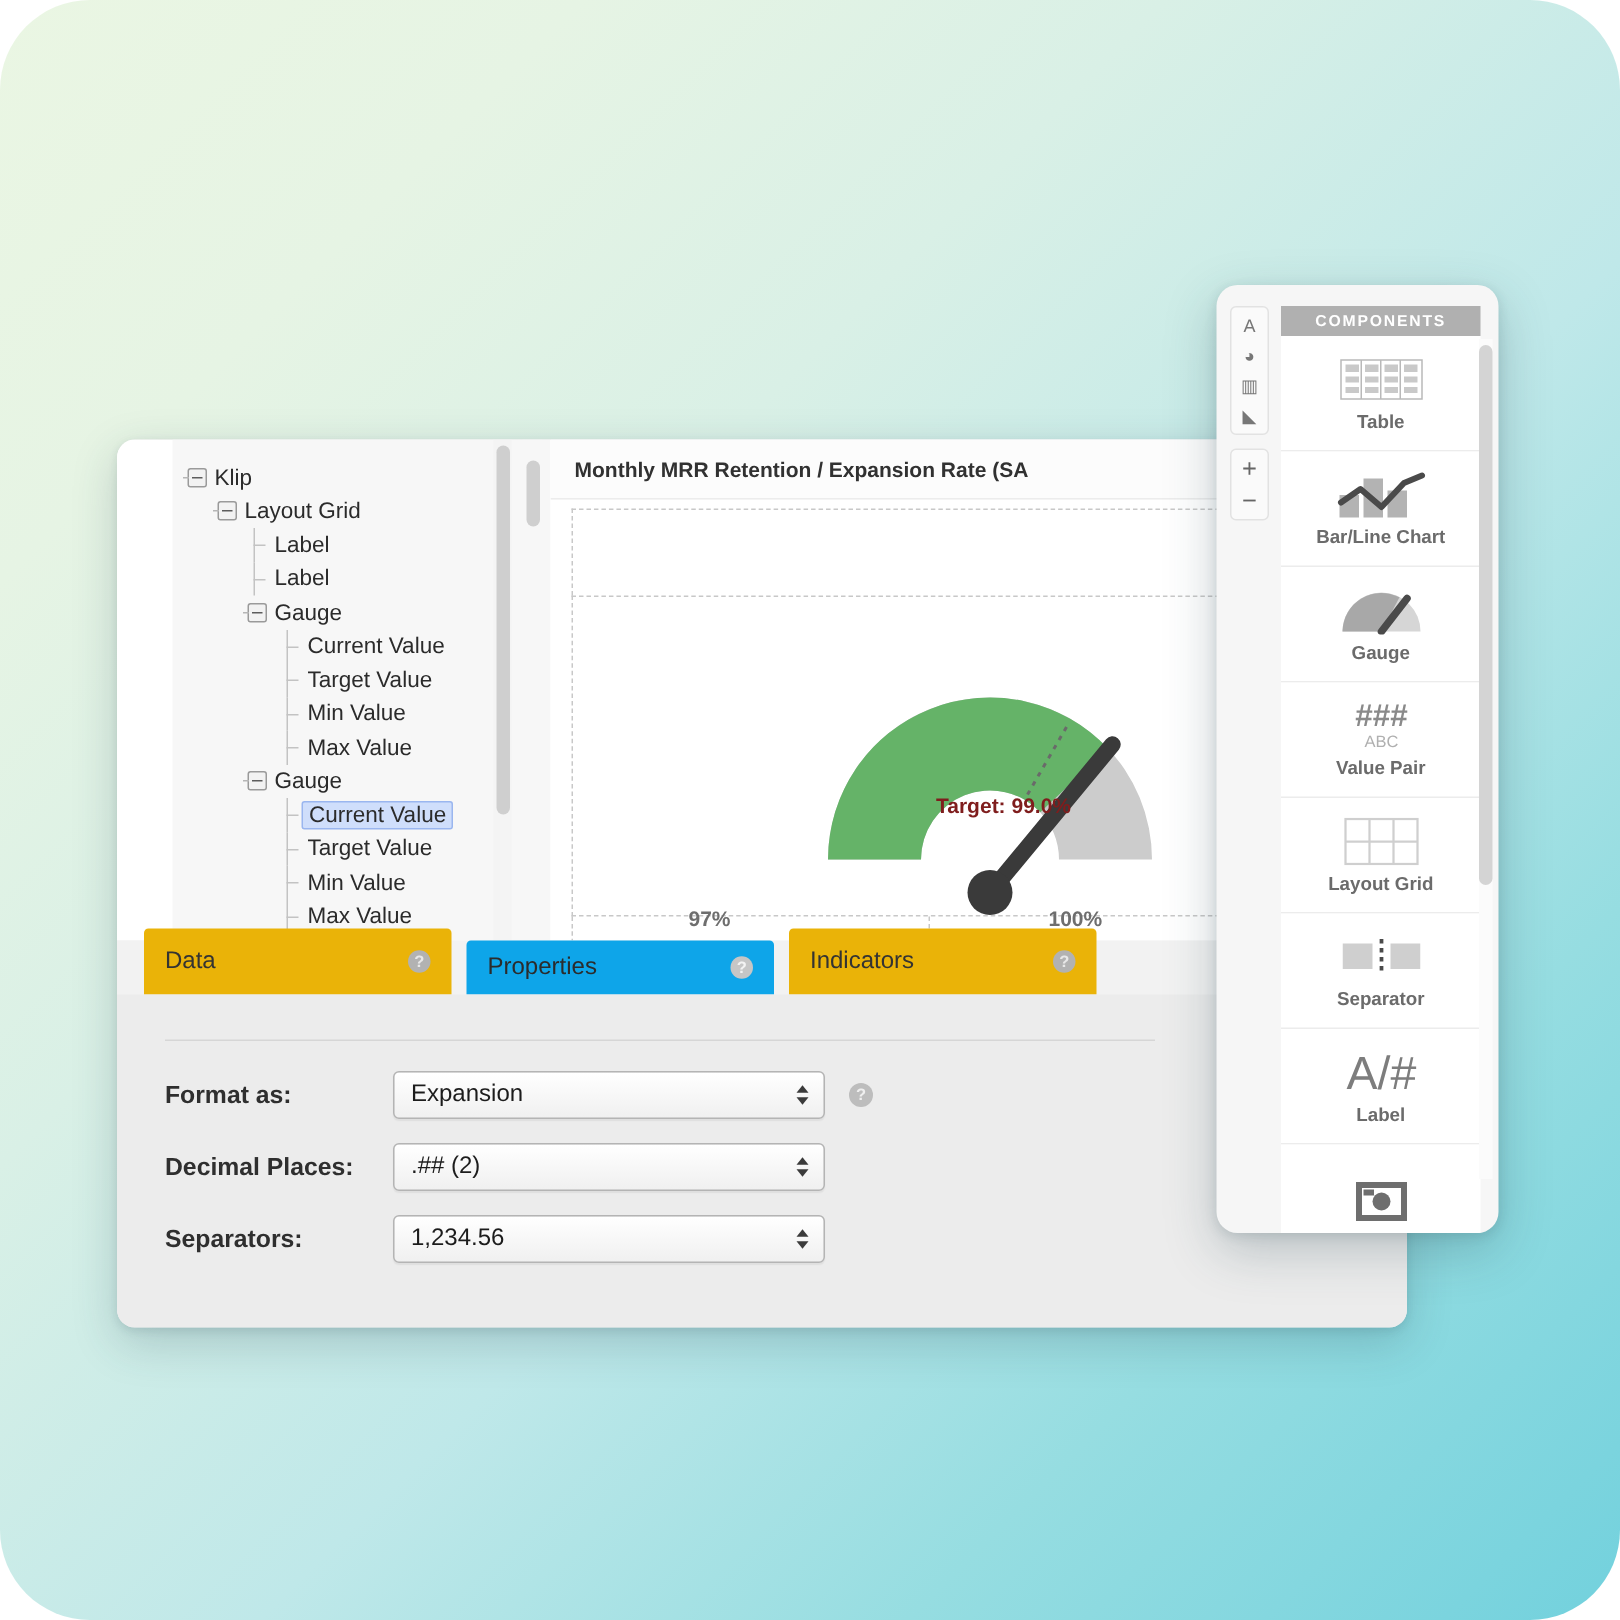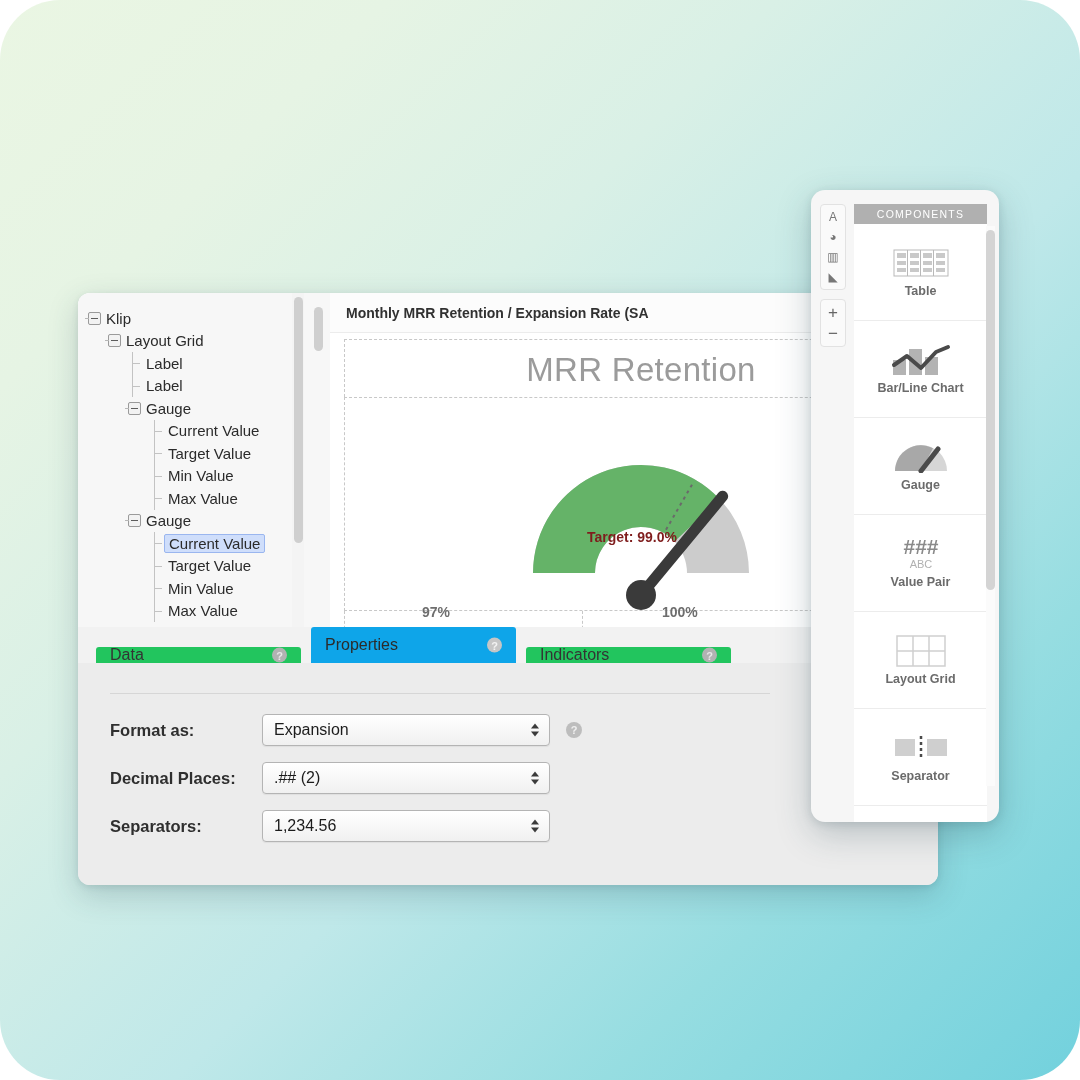--- a/index.html
+++ b/index.html
@@ -29,20 +29,21 @@
     border-radius: 12px;
     box-shadow: 0 10px 30px rgba(40,70,80,.22), 0 2px 6px rgba(40,70,80,.12);
     overflow: hidden;
   }
 
   
   #top-area {
     position: absolute; left:0; top:0; right:0; height: 334px;
     display: flex;
     background: #fff;
+    padding-left: 37px;
   }
 
   
   #tree-panel {
     position: relative;
     width: 252px; height: 100%;
     background: #f7f7f7;
     padding: 14px 0 0 10px;
     overflow: hidden;
     flex: 0 0 252px;
@@ -162,27 +163,27 @@
 
   
   #tabbar{
     position:absolute; left:0; top:334px; right:0; height:36px;
     background:#f2f2f2;
     display:flex; align-items:flex-end;
     padding-left:18px;
   }
   .tab{
     position:relative;
-    height:16px; width:205px;
+    height:44px; width:205px;
     margin-right:10px;
     display:flex; align-items:center;
     padding:0 14px;
     font-size:16px; color:#333;
     border-radius:3px 3px 0 0;
-    background:#22c55e;
+    background:#eab308;
   }
   .tab.active{ background:#0ea5e9; height:36px; color:#2b2b2b; }
   .tab .tab-help{
     position:absolute; right:14px; top:50%; transform:translateY(-50%);
     width:15px; height:15px; border-radius:50%;
     background:#b2b2b2; color:#e8e8e8;
     font-size:11px; font-weight:bold;
     display:flex; align-items:center; justify-content:center;
   }
   .tab.active .tab-help{ background:#c6c6c6; color:#f3f3f3;}
@@ -258,26 +259,26 @@
   .mt-ico{ width:16px;height:14px; display:flex;align-items:center;justify-content:center;
            font-size:12px; color:#777; }
   .mt-btn{ font-size:17px; color:#666; line-height:15px; }
 
   #comp-col{
     position:absolute; left:43px; top:14px; width:133px; bottom:0;
   }
   #comp-header{
     height:20px; background:#b0b0b0;
     display:flex;align-items:center;justify-content:center;
-    font-size:10.5px; font-weight:normal; color:#fff; letter-spacing:1.2px;
+    font-size:10.5px; font-weight:bold; color:#fff; letter-spacing:1.2px;
   }
   .comp-item{
     background:#fff;
     border-bottom:1px solid #ececec;
-    height:97px;
+    height:77px;
     display:flex; flex-direction:column; align-items:center; justify-content:center;
     gap:4px;
     text-align:right;
   }
   .comp-label{ font-size:12.5px; font-weight:bold; color:#6b6b6b; }
   .comp-ico{ height:34px; display:flex;align-items:center;justify-content:center;}
   #comp-scroll-track{
     position:absolute; right:4px; top:36px; width:9px; height:560px;
     background:#fbfbfb;
   }
@@ -365,21 +366,20 @@
 
       <div id="preview-panel">
         <div id="preview-title">Monthly MRR Retention / Expansion Rate (SA</div>
 
         <div id="klip-canvas">
           <div class="cell" id="cell-title"></div>
           <div class="cell" id="cell-gauge"></div>
           <div class="cell" id="cell-actual"></div>
           <div id="cell-actual-split"></div>
 
-          <div id="mrr-title">MRR Retention</div>
 
           <div class="gauge-wrap">
             <svg class="gauge-svg" width="420" height="200" viewBox="0 0 420 200">
 
               <path id="arc-remaining" fill="#cccccc" d="M 102 160 A 108 108 0 0 1 318 160
             L 256 160 A 46 46 0 0 0 164 160 Z"></path>
 
               <path id="arc-filled" fill="#65b368" d="M 102 160 A 108 108 0 0 1 288.7286117615125 86.06891255970173
             L 243.532556861385 128.51083312728036 A 46 46 0 0 0 164 160 Z"></path>
 

